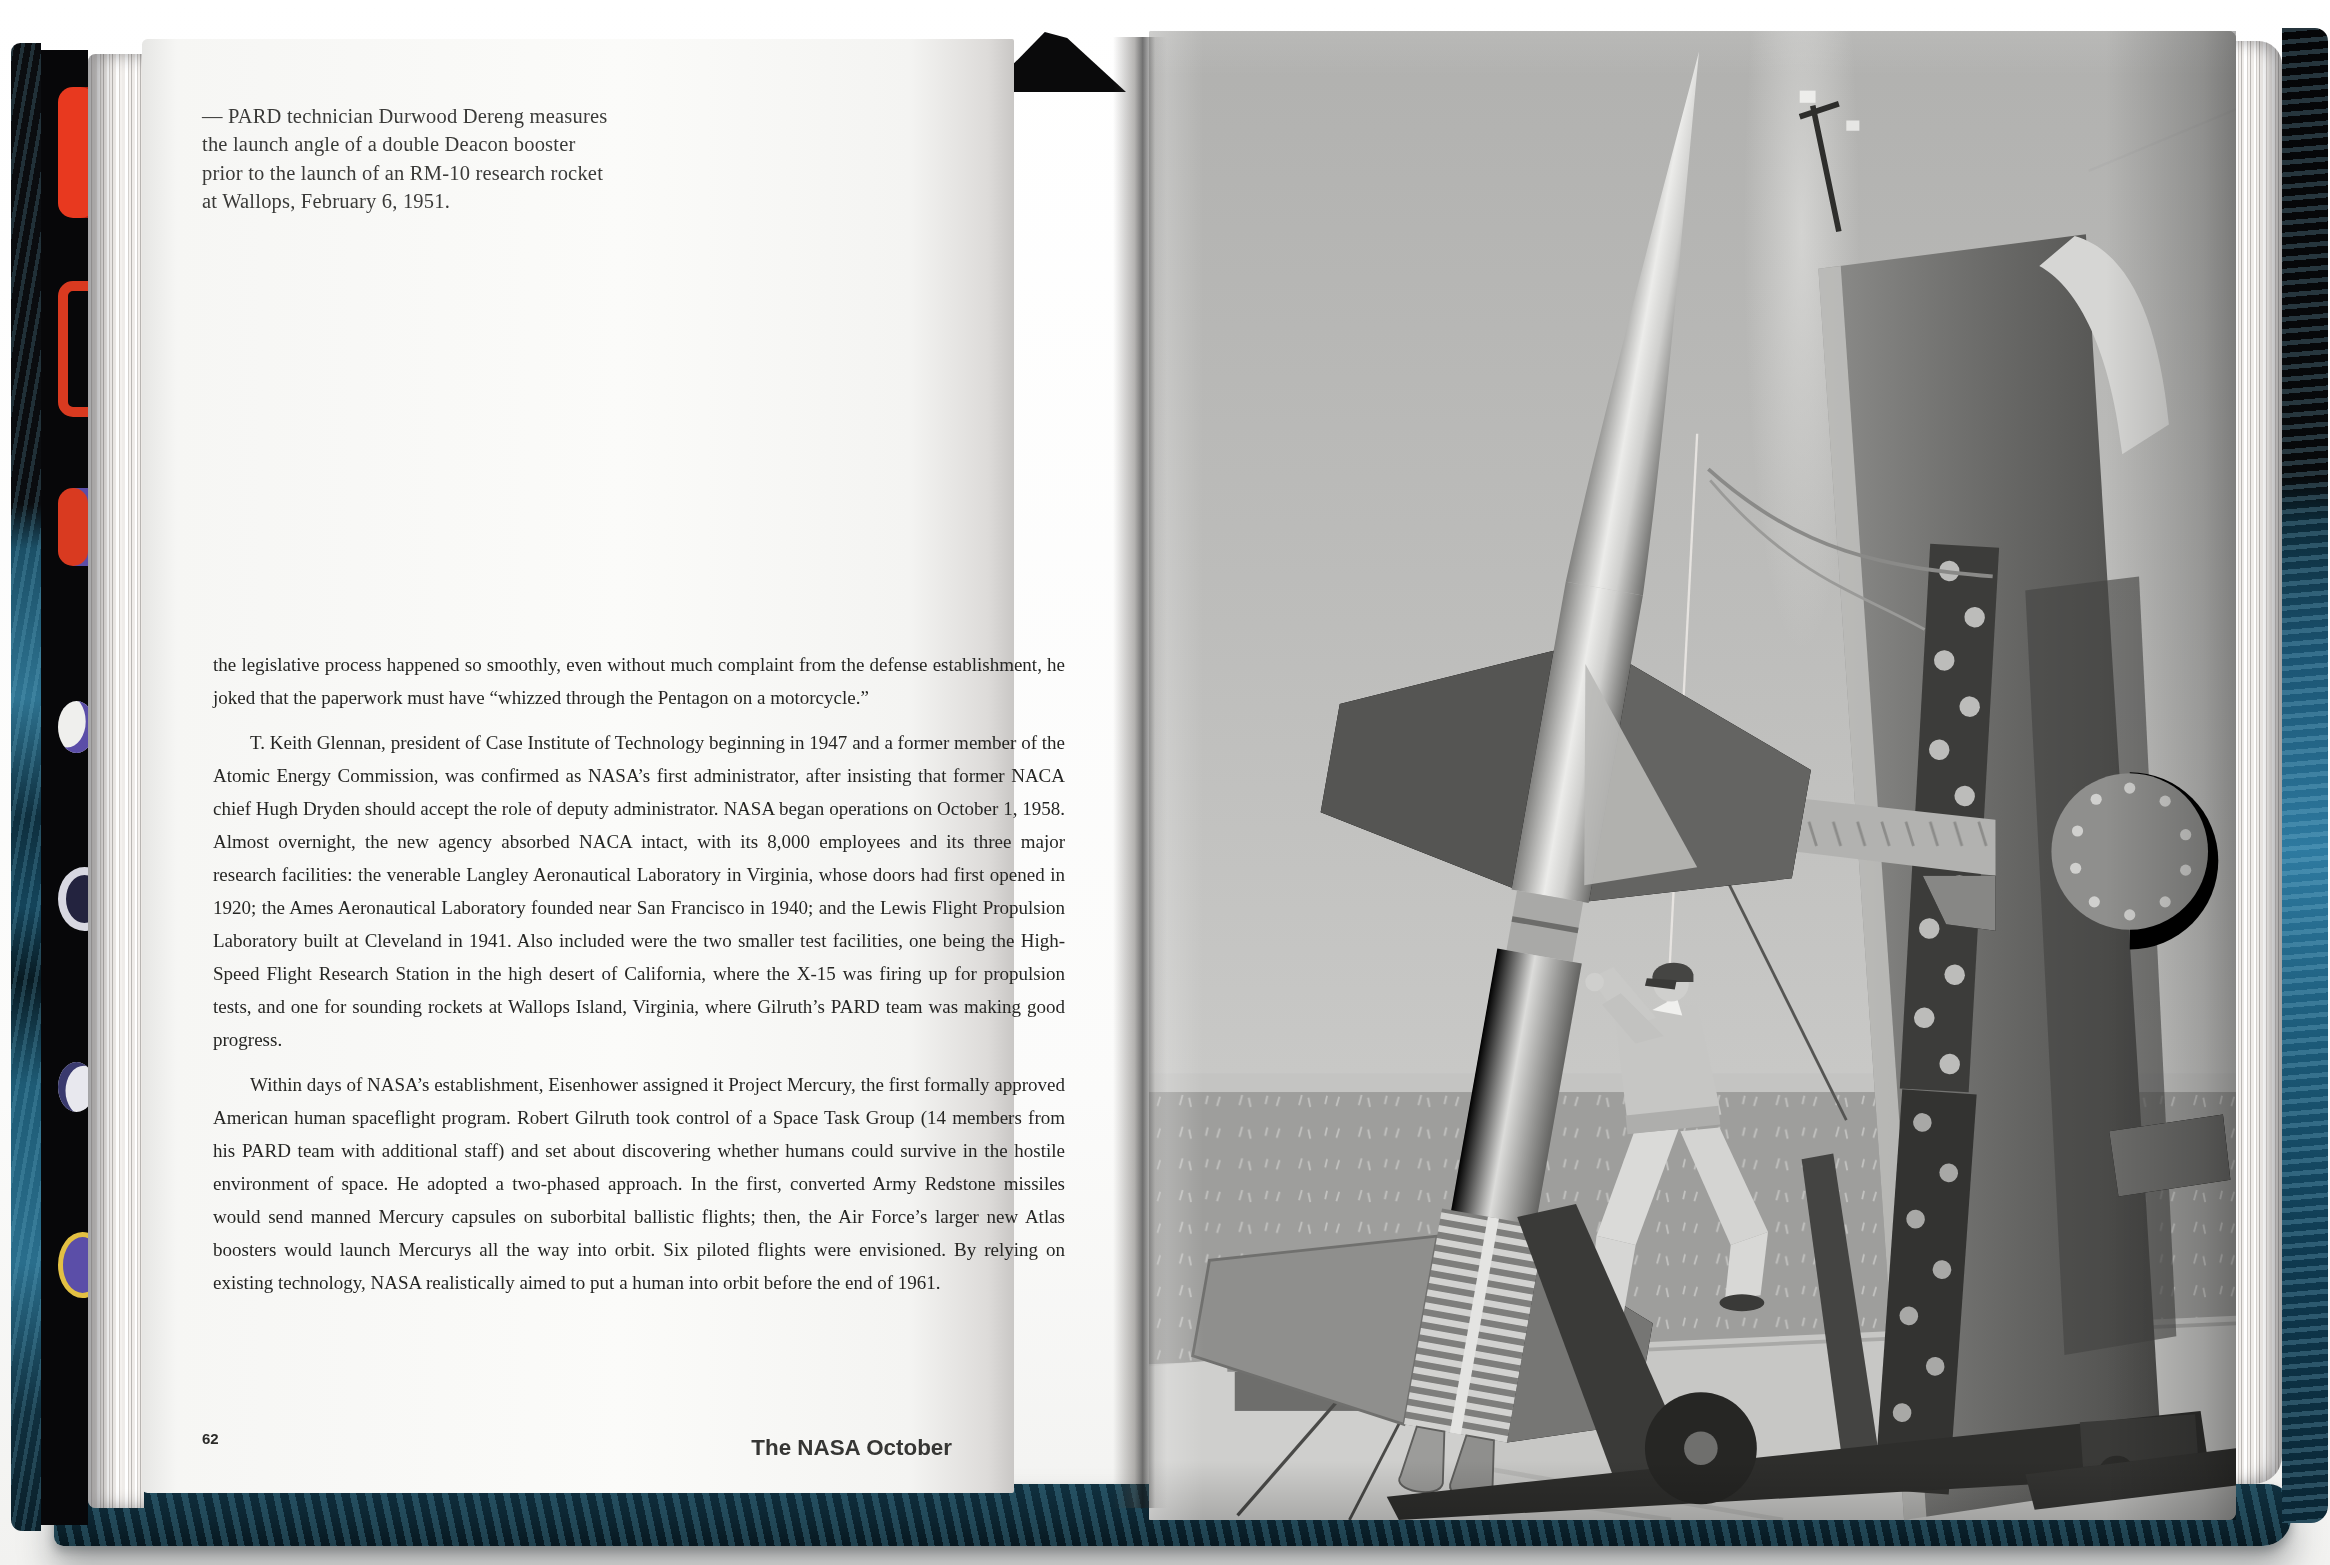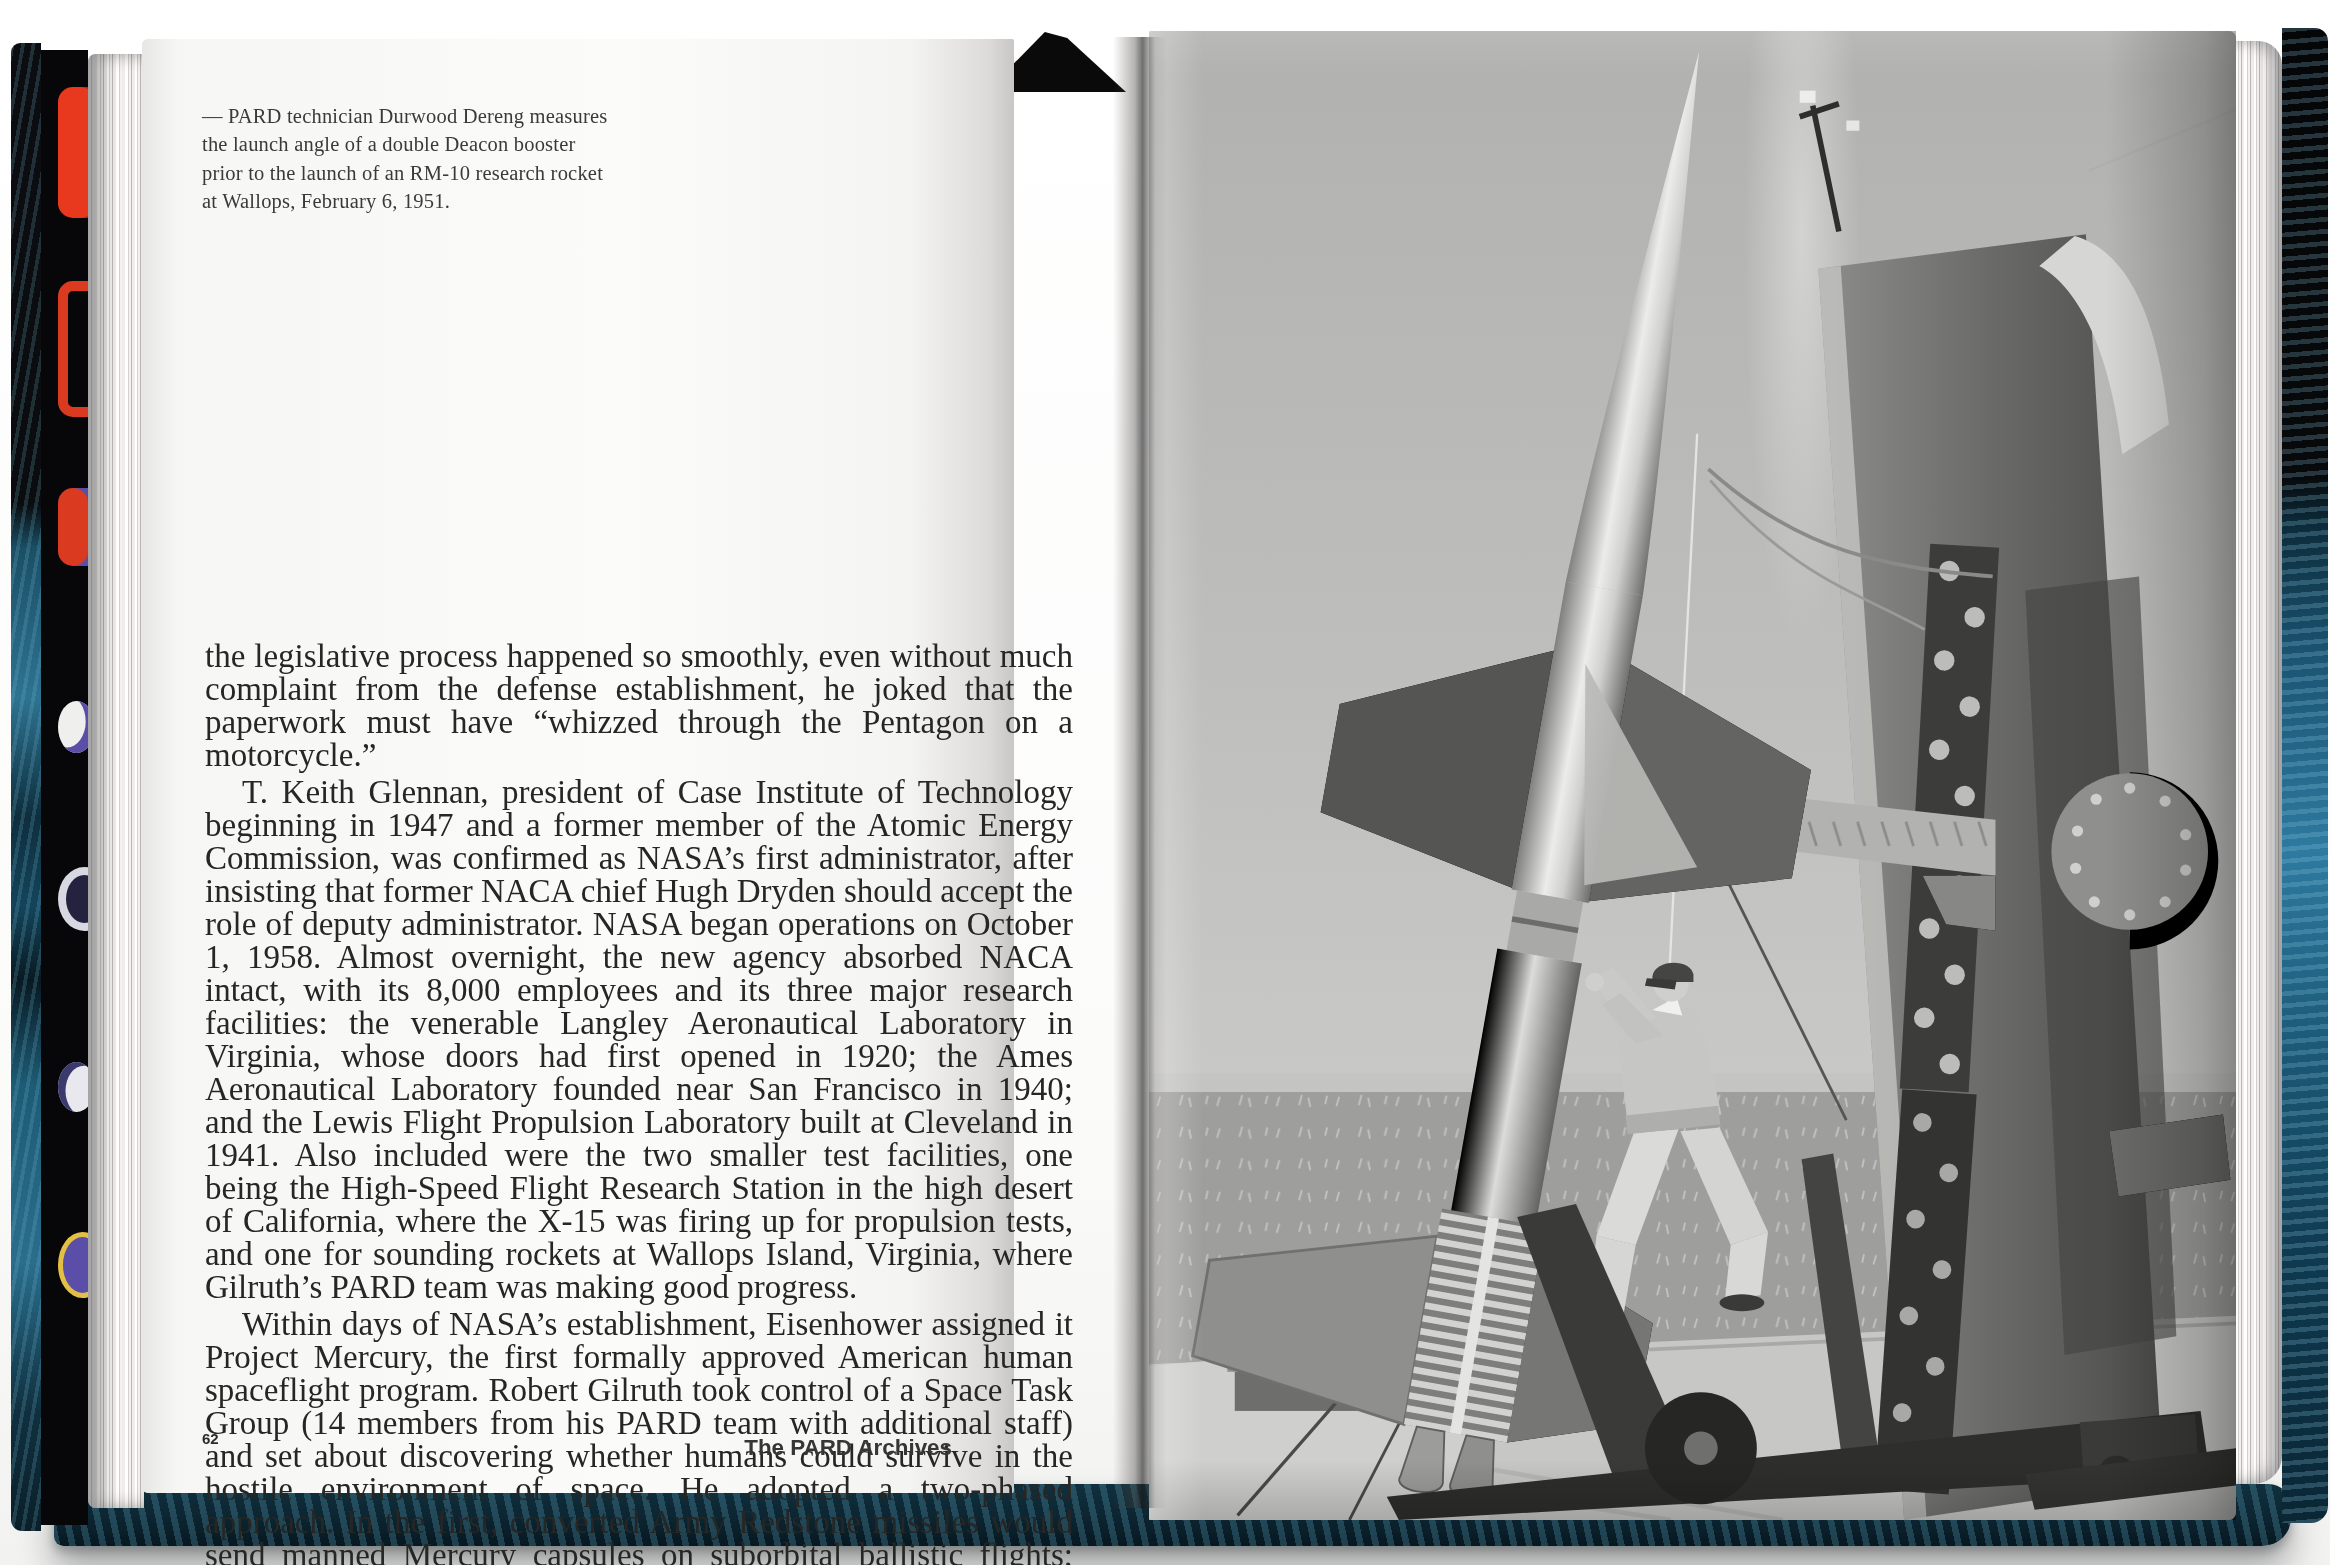--- a/index.html
+++ b/index.html
@@ -40,21 +40,21 @@
   
   .spine-notch{left:986px;top:32px;width:140px;height:60px;background:#0a0a0b;
     clip-path:polygon(0 100%,42% 0,58% 10%,100% 100%);}
 
   
   .page-left{left:142px;top:39px;width:872px;height:1454px;border-radius:5.6px 1.9px 1.9px 5.6px;
     background:linear-gradient(90deg,#e6e6e4 0%,#f6f6f4 4%,#fbfbf9 55%,#f4f4f2 88%,#dddbd9 97%,#c9c7c5 100%);}
   .caption{position:absolute;left:60px;top:63px;width:466px;
     font-size:20.5px;line-height:28.4px;color:#3a3a38;white-space:pre-line;letter-spacing:0.2px;}
   .bodytext{position:absolute;left:59px;top:597px;width:876px;color:#262624;}
-  .bodytext p{margin:4px;font-size:33px;line-height:33px;text-align:justify;}
+  .bodytext p{margin:12px;font-size:19px;line-height:33px;text-align:justify;}
   .bodytext p.indent{text-indent:37px;}
   .folio{position:absolute;left:60px;top:1391px;font-family:"Liberation Sans","DejaVu Sans",sans-serif;
     font-weight:bold;font-size:15px;color:#2b2b29;}
   .running{position:absolute;right:62px;top:1396px;font-family:"Liberation Sans","DejaVu Sans",sans-serif;
     font-weight:bold;font-size:22.4px;color:#363634;}
 
   
   .gutter{left:1113px;top:37px;width:54px;height:1471px;pointer-events:none;
     background:linear-gradient(90deg,rgba(0,0,0,0) 0%,rgba(70,66,62,.40) 40%,rgba(25,25,25,.62) 55%,rgba(120,118,116,.18) 78%,rgba(0,0,0,0) 100%);}
 
@@ -95,21 +95,21 @@
 prior to the launch of an RM-10 research rocket
 at Wallops, February 6, 1951.</div>
 
     <div class="bodytext">
       <p>the legislative process happened so smoothly, even without much complaint from the defense establishment, he joked that the paperwork must have “whizzed through the Pentagon on a motorcycle.”</p>
       <p class="indent">T. Keith Glennan, president of Case Institute of Technology beginning in 1947 and a former member of the Atomic Energy Commission, was confirmed as NASA’s first administrator, after insisting that former NACA chief Hugh Dryden should accept the role of deputy administrator. NASA began operations on October 1, 1958. Almost overnight, the new agency absorbed NACA intact, with its 8,000 employees and its three major research facilities: the venerable Langley Aeronautical Laboratory in Virginia, whose doors had first opened in 1920; the Ames Aeronautical Laboratory founded near San Francisco in 1940; and the Lewis Flight Propulsion Laboratory built at Cleveland in 1941. Also included were the two smaller test facilities, one being the High-Speed Flight Research Station in the high desert of California, where the X-15 was firing up for propulsion tests, and one for sounding rockets at Wallops Island, Virginia, where Gilruth’s PARD team was making good progress.</p>
       <p class="indent">Within days of NASA’s establishment, Eisenhower assigned it Project Mercury, the first formally approved American human spaceflight program. Robert Gilruth took control of a Space Task Group (14 members from his PARD team with additional staff) and set about discovering whether humans could survive in the hostile environment of space. He adopted a two-phased approach. In the first, converted Army Redstone missiles would send manned Mercury capsules on suborbital ballistic flights; then, the Air Force’s larger new Atlas boosters would launch Mercurys all the way into orbit. Six piloted flights were envisioned. By relying on existing technology, NASA realistically aimed to put a human into orbit before the end of 1961.</p>
     </div>
 
     <div class="folio">62</div>
-    <div class="running">The PARD Archives</div>
+    <div class="running">The NASA October</div>
   </div>
 
   <div class="abs page-right">
     <svg viewBox="0 0 1166 1597" preserveAspectRatio="none">
       <defs>
         <linearGradient id="sky" x1="0" y1="0" x2="0" y2="1">
           <stop offset="0" stop-color="#b1b1af"></stop>
             <stop offset=".55" stop-color="#bdbdbb"></stop>
             <stop offset="1" stop-color="#c9c9c7"></stop>
         </linearGradient>

